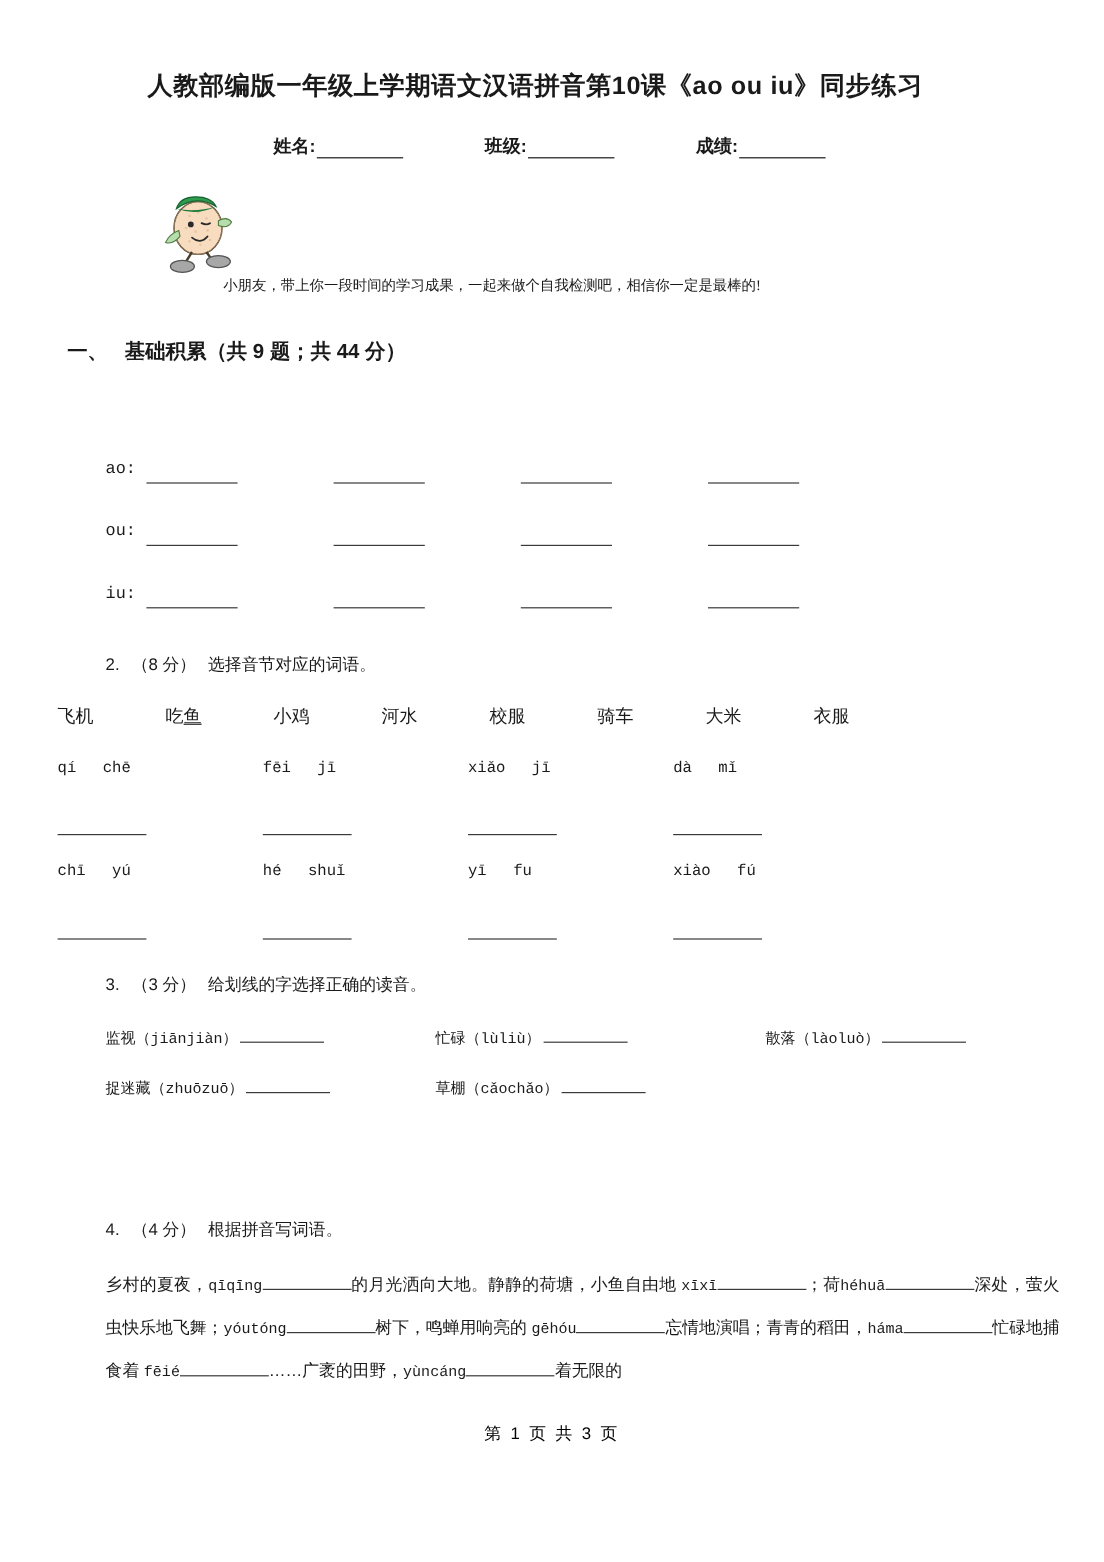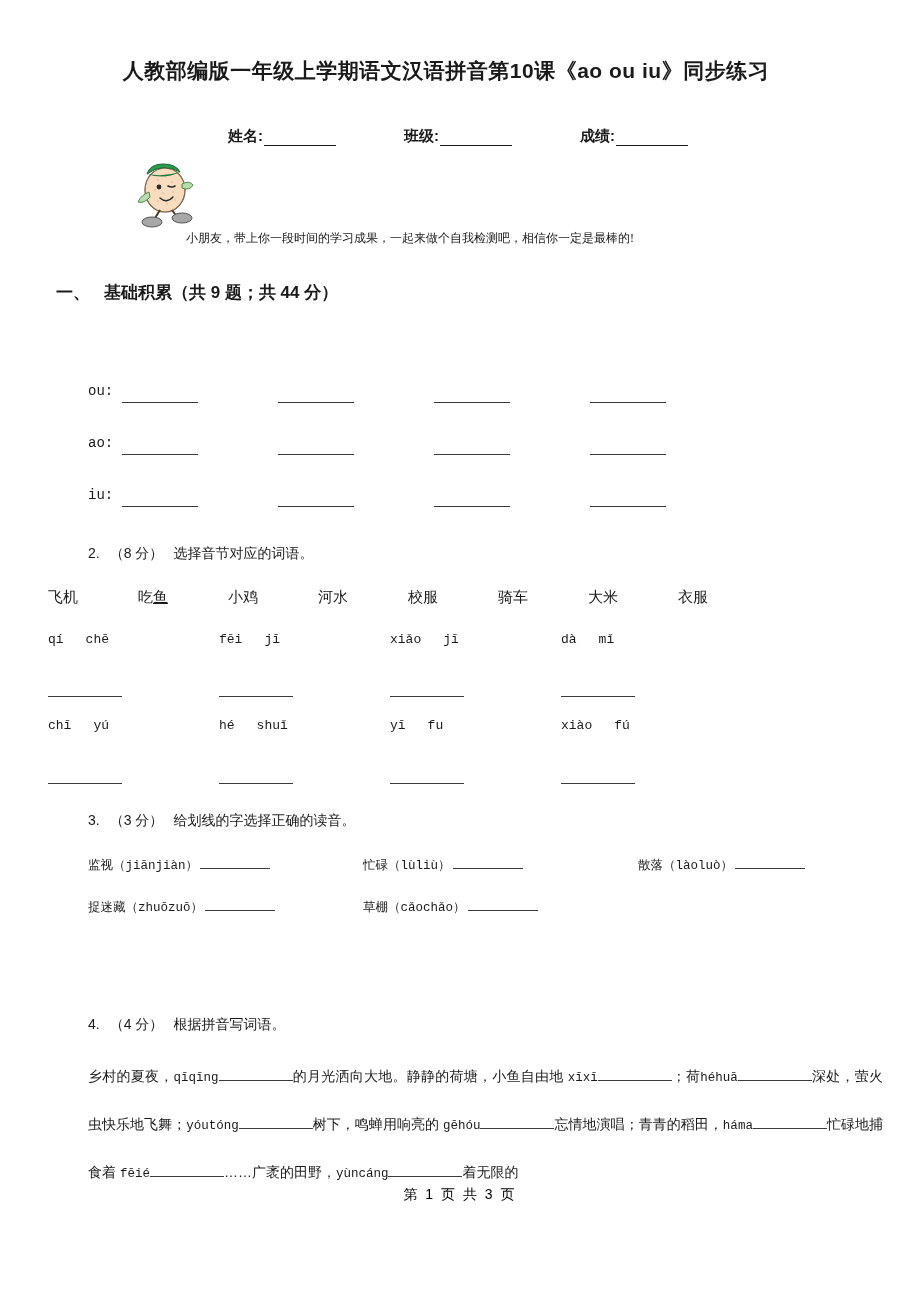--- a/index.html
+++ b/index.html
@@ -32,21 +32,21 @@
     font-size: 21px;
     font-weight: bold;
     letter-spacing: 0.5px;
     white-space: nowrap;
     font-family: "Liberation Sans", "DejaVu Sans", sans-serif;
   }
 
   
   .id-row {
     position: absolute;
-    top: 127px;
+    top: 113px;
     left: 228px;
     width: 520px;
     display: flex;
     font-size: 15px;
     font-weight: bold;
     font-family: "Liberation Sans", "DejaVu Sans", sans-serif;
   }
   .id-field { display: flex; align-items: flex-end; }
   .id-field + .id-field { margin-left: 68px; }
   .id-label { white-space: nowrap; }
@@ -185,21 +185,21 @@
   .q3-row .q3-item:nth-child(1) { width: 275px; }
   .q3-row .q3-item:nth-child(2) { width: 275px; }
 
   
   .q4-body {
     position: absolute;
     left: 88px;
     top: 1053px;
     width: 795px;
     font-size: 14px;
-    line-height: 46px;
+    line-height: 34px;
     font-family: "Liberation Sans", "DejaVu Sans", sans-serif;
     text-align: justify;
   }
   .q4-body .py {
     font-family: "Liberation Mono", "DejaVu Sans Mono", monospace;
     font-size: 12.5px;
   }
   .q4-body .blank { width: 74px; }
 
   
@@ -266,30 +266,30 @@
 
   <div class="intro-text">小朋友，带上你一段时间的学习成果，一起来做个自我检测吧，相信你一定是最棒的!</div>
 
   <div class="section-heading">
     <span class="sec-num">一、</span><span>基础积累</span><span>（共 9 题；共 44 分）</span>
   </div>
 
 
   <div class="q1-rows">
     <div class="q1-row">
+      <span class="q1-label">ao:</span>
+      <span class="q1-blanks">
+        <span class="blank"></span>
+        <span class="blank"></span>
+        <span class="blank"></span>
+        <span class="blank"></span>
+      </span>
+    </div>
+    <div class="q1-row">
       <span class="q1-label">ou:</span>
-      <span class="q1-blanks">
-        <span class="blank"></span>
-        <span class="blank"></span>
-        <span class="blank"></span>
-        <span class="blank"></span>
-      </span>
-    </div>
-    <div class="q1-row">
-      <span class="q1-label">ao:</span>
       <span class="q1-blanks">
         <span class="blank"></span>
         <span class="blank"></span>
         <span class="blank"></span>
         <span class="blank"></span>
       </span>
     </div>
     <div class="q1-row">
       <span class="q1-label">iu:</span>
       <span class="q1-blanks">

